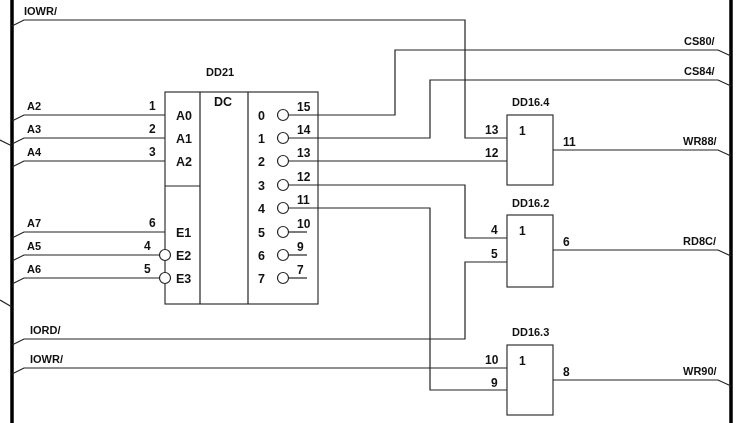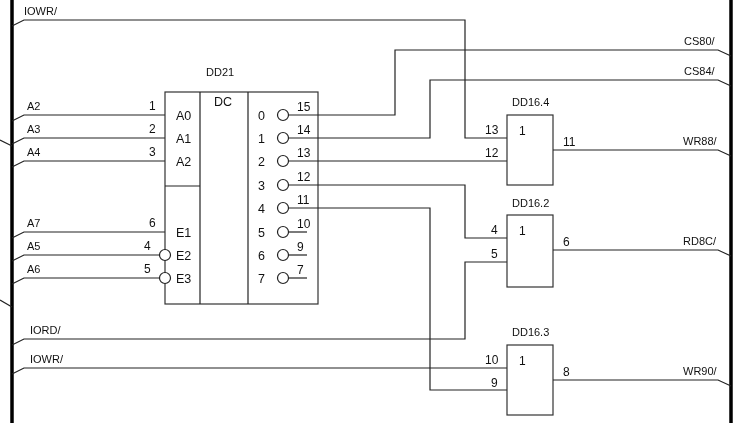--- a/index.html
+++ b/index.html
@@ -1,16 +1,16 @@
 <!DOCTYPE html>
 <html><head>
 <meta charset="utf-8">
 <style>
   html, body { margin:0; padding:0; background:#ffffff; }
-  #canvas { position:relative; width:748px; height:423px; overflow:hidden; background:#fff; }
+  #canvas { position:relative; width:748px; height:423px; overflow:hidden; background:#fff;font-weight:bold; }
   svg { position:absolute; left:0; top:0; }
   svg text { font-family: "Liberation Sans", sans-serif; fill:#111; }
   .lbl { font-size:11px; }
   .pin { font-size:12px; }
   .inner { font-size:12.5px; }
   .wire { stroke:#222; stroke-width:1.2; fill:none; }
   .bus { stroke:#000; stroke-width:3.5; fill:none; }
   .box { stroke:#333; stroke-width:1.2; fill:#fff; }
   .bubble { stroke:#222; stroke-width:1.2; fill:#fff; }
 </style>

